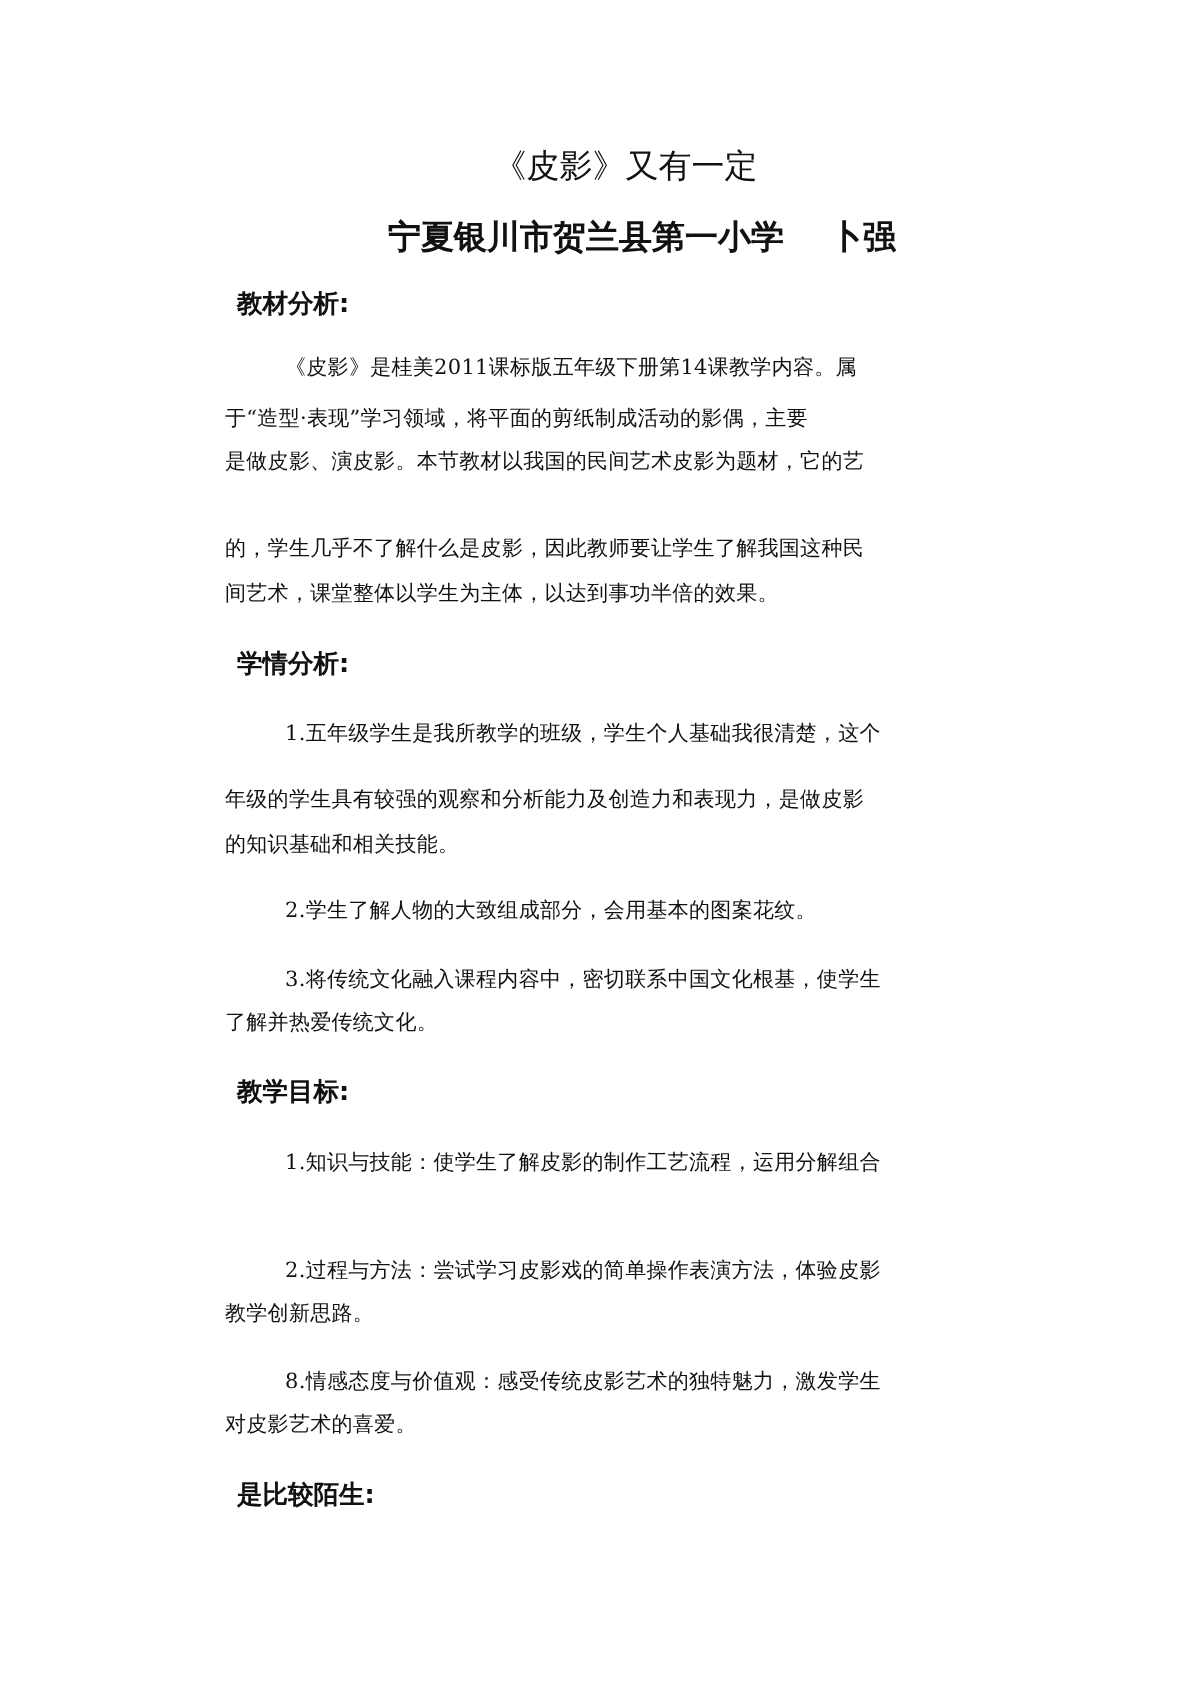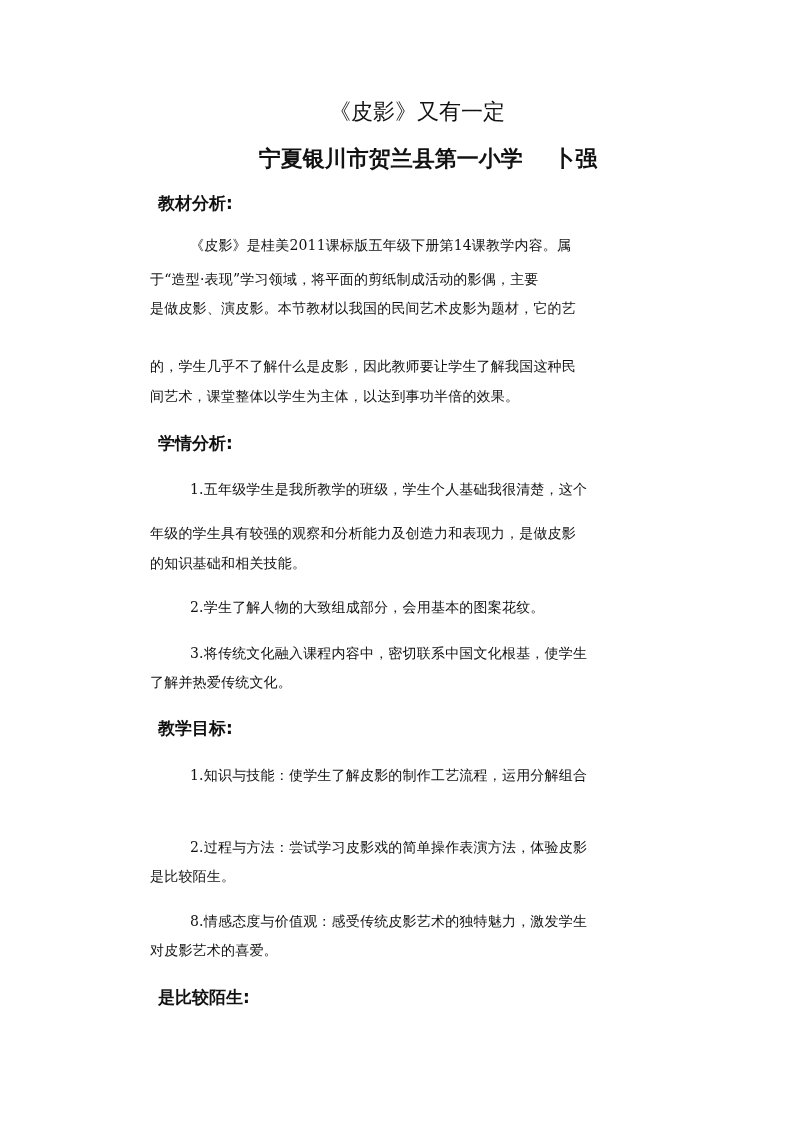--- a/index.html
+++ b/index.html
@@ -88,20 +88,20 @@
 
   <div class="line indent" style="top:596px;">2.学生了解人物的大致组成部分，会用基本的图案花纹。</div>
 
   <div class="line indent" style="top:642px;">3.将传统文化融入课程内容中，密切联系中国文化根基，使学生</div>
   <div class="line" style="top:671px;">了解并热爱传统文化。</div>
 
   <div class="heading" style="top:717px;">教学目标:</div>
   <div class="line indent" style="top:764px;">1.知识与技能：使学生了解皮影的制作工艺流程，运用分解组合</div>
 
   <div class="line indent" style="top:836px;">2.过程与方法：尝试学习皮影戏的简单操作表演方法，体验皮影</div>
-  <div class="line" style="top:865px;">是比较陌生。</div>
+  <div class="line" style="top:865px;">教学创新思路。</div>
 
   <div class="line indent" style="top:910px;">8.情感态度与价值观：感受传统皮影艺术的独特魅力，激发学生</div>
   <div class="line" style="top:939px;">对皮影艺术的喜爱。</div>
 
   <div class="heading" style="top:986px;">是比较陌生:</div>
 
 </div>
 
 </body></html>

